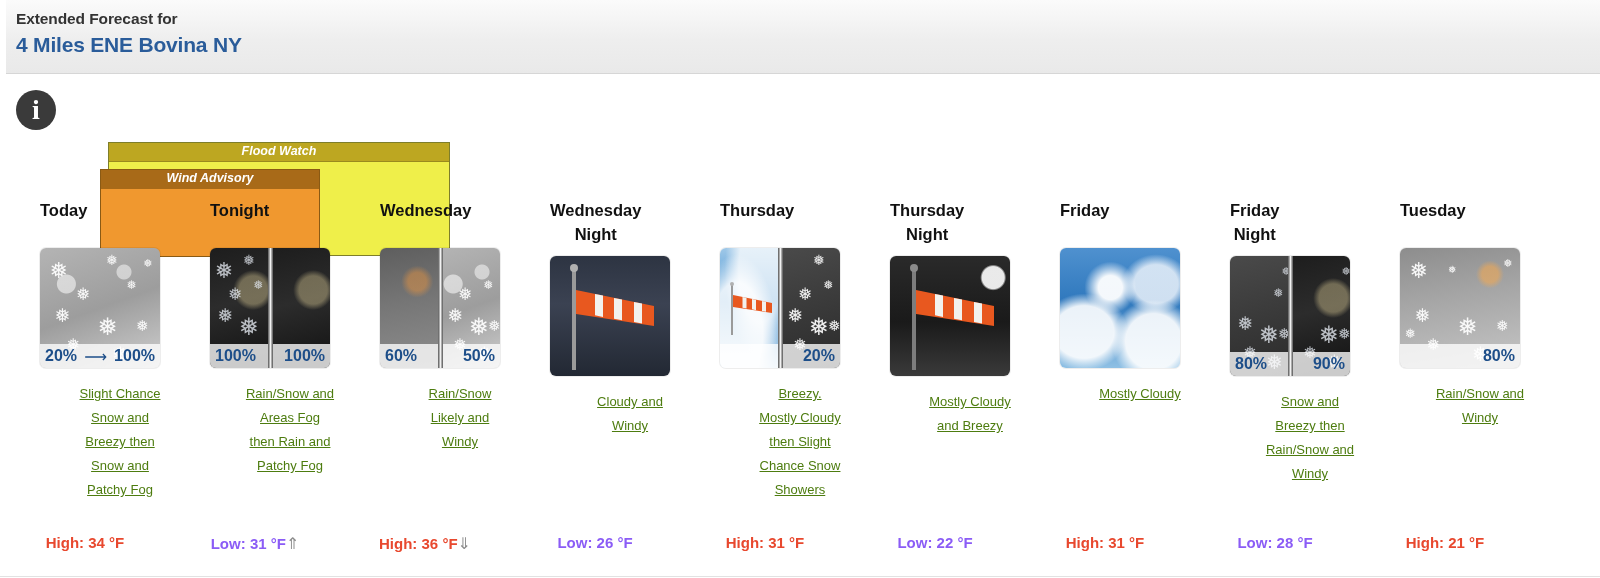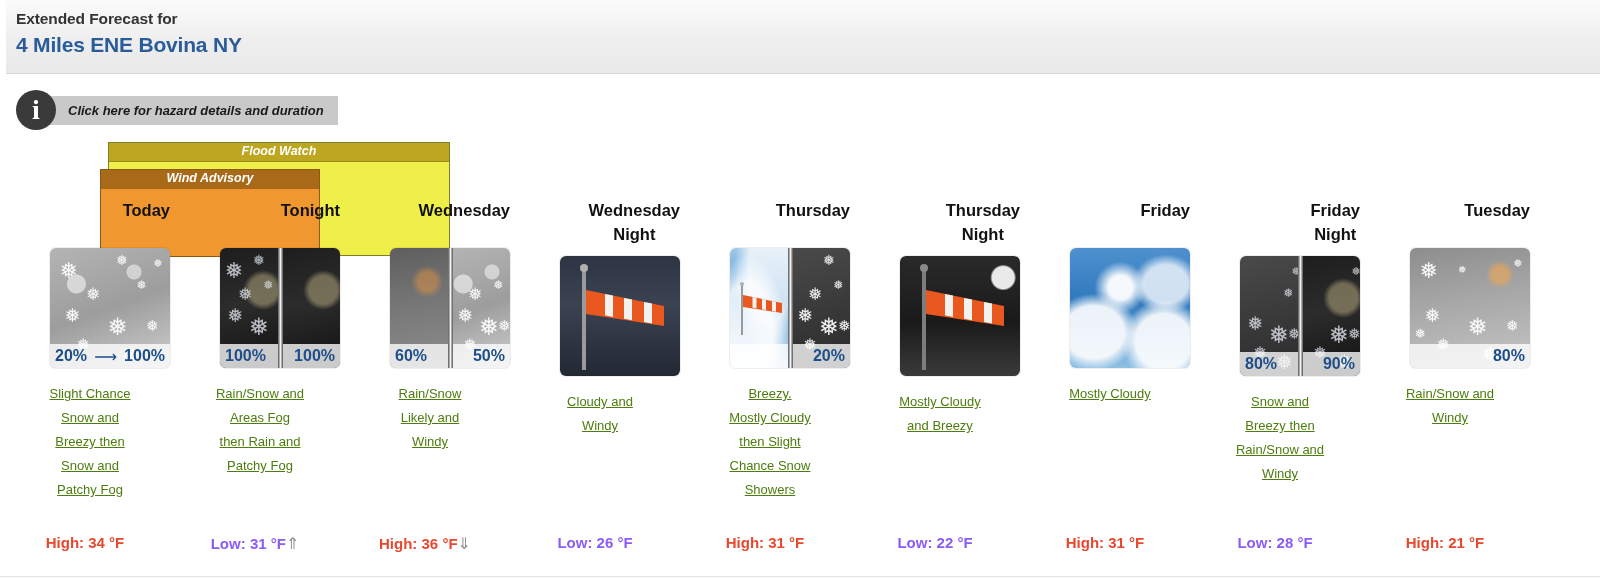--- a/index.html
+++ b/index.html
@@ -66,22 +66,22 @@
   }
   #wind-advisory .title { background: #a86a18; height: 19px; }
 
   
   #forecast {
     position: absolute; left: 0; top: 190px;
     width: 1600px; display: flex;
   }
   .col {
     width: 170px; flex: 0 0 170px;
-    display: flex; flex-direction: column; align-items: flex-end;
-    position: relative; z-index: 5;
+    display: flex; flex-direction: column; align-items: flex-start;
+    position: relative; z-index: 5; padding-left: 40px;
   }
   .day-name {
     font-size: 16.5px; font-weight: bold; color: #111111;
     text-align: center; line-height: 24px; min-height: 48px;
     padding-top: 8px; white-space: pre-line;
   }
   .icon-wrap {
     width: 120px; height: 120px; margin-top: 10px;
     border-radius: 6px; overflow: hidden; position: relative;
     box-shadow: 0 0 0 1px rgba(0,0,0,0.07);
@@ -194,21 +194,20 @@
 
 <div id="header">
   <div class="line1">Extended Forecast for</div>
   <div class="line2">4 Miles ENE Bovina NY</div>
 </div>
 
 <div id="hazard-bar">
   <div id="info-icon">
     <span>i</span>
   </div>
-  <div id="hazard-label">Click here for hazard details and duration</div>
 </div>
 
 <div class="hazard-block" id="flood-watch">
   <div class="title">Flood Watch</div>
 </div>
 <div class="hazard-block" id="wind-advisory">
   <div class="title">Wind Advisory</div>
 </div>
 
 <div id="forecast">

